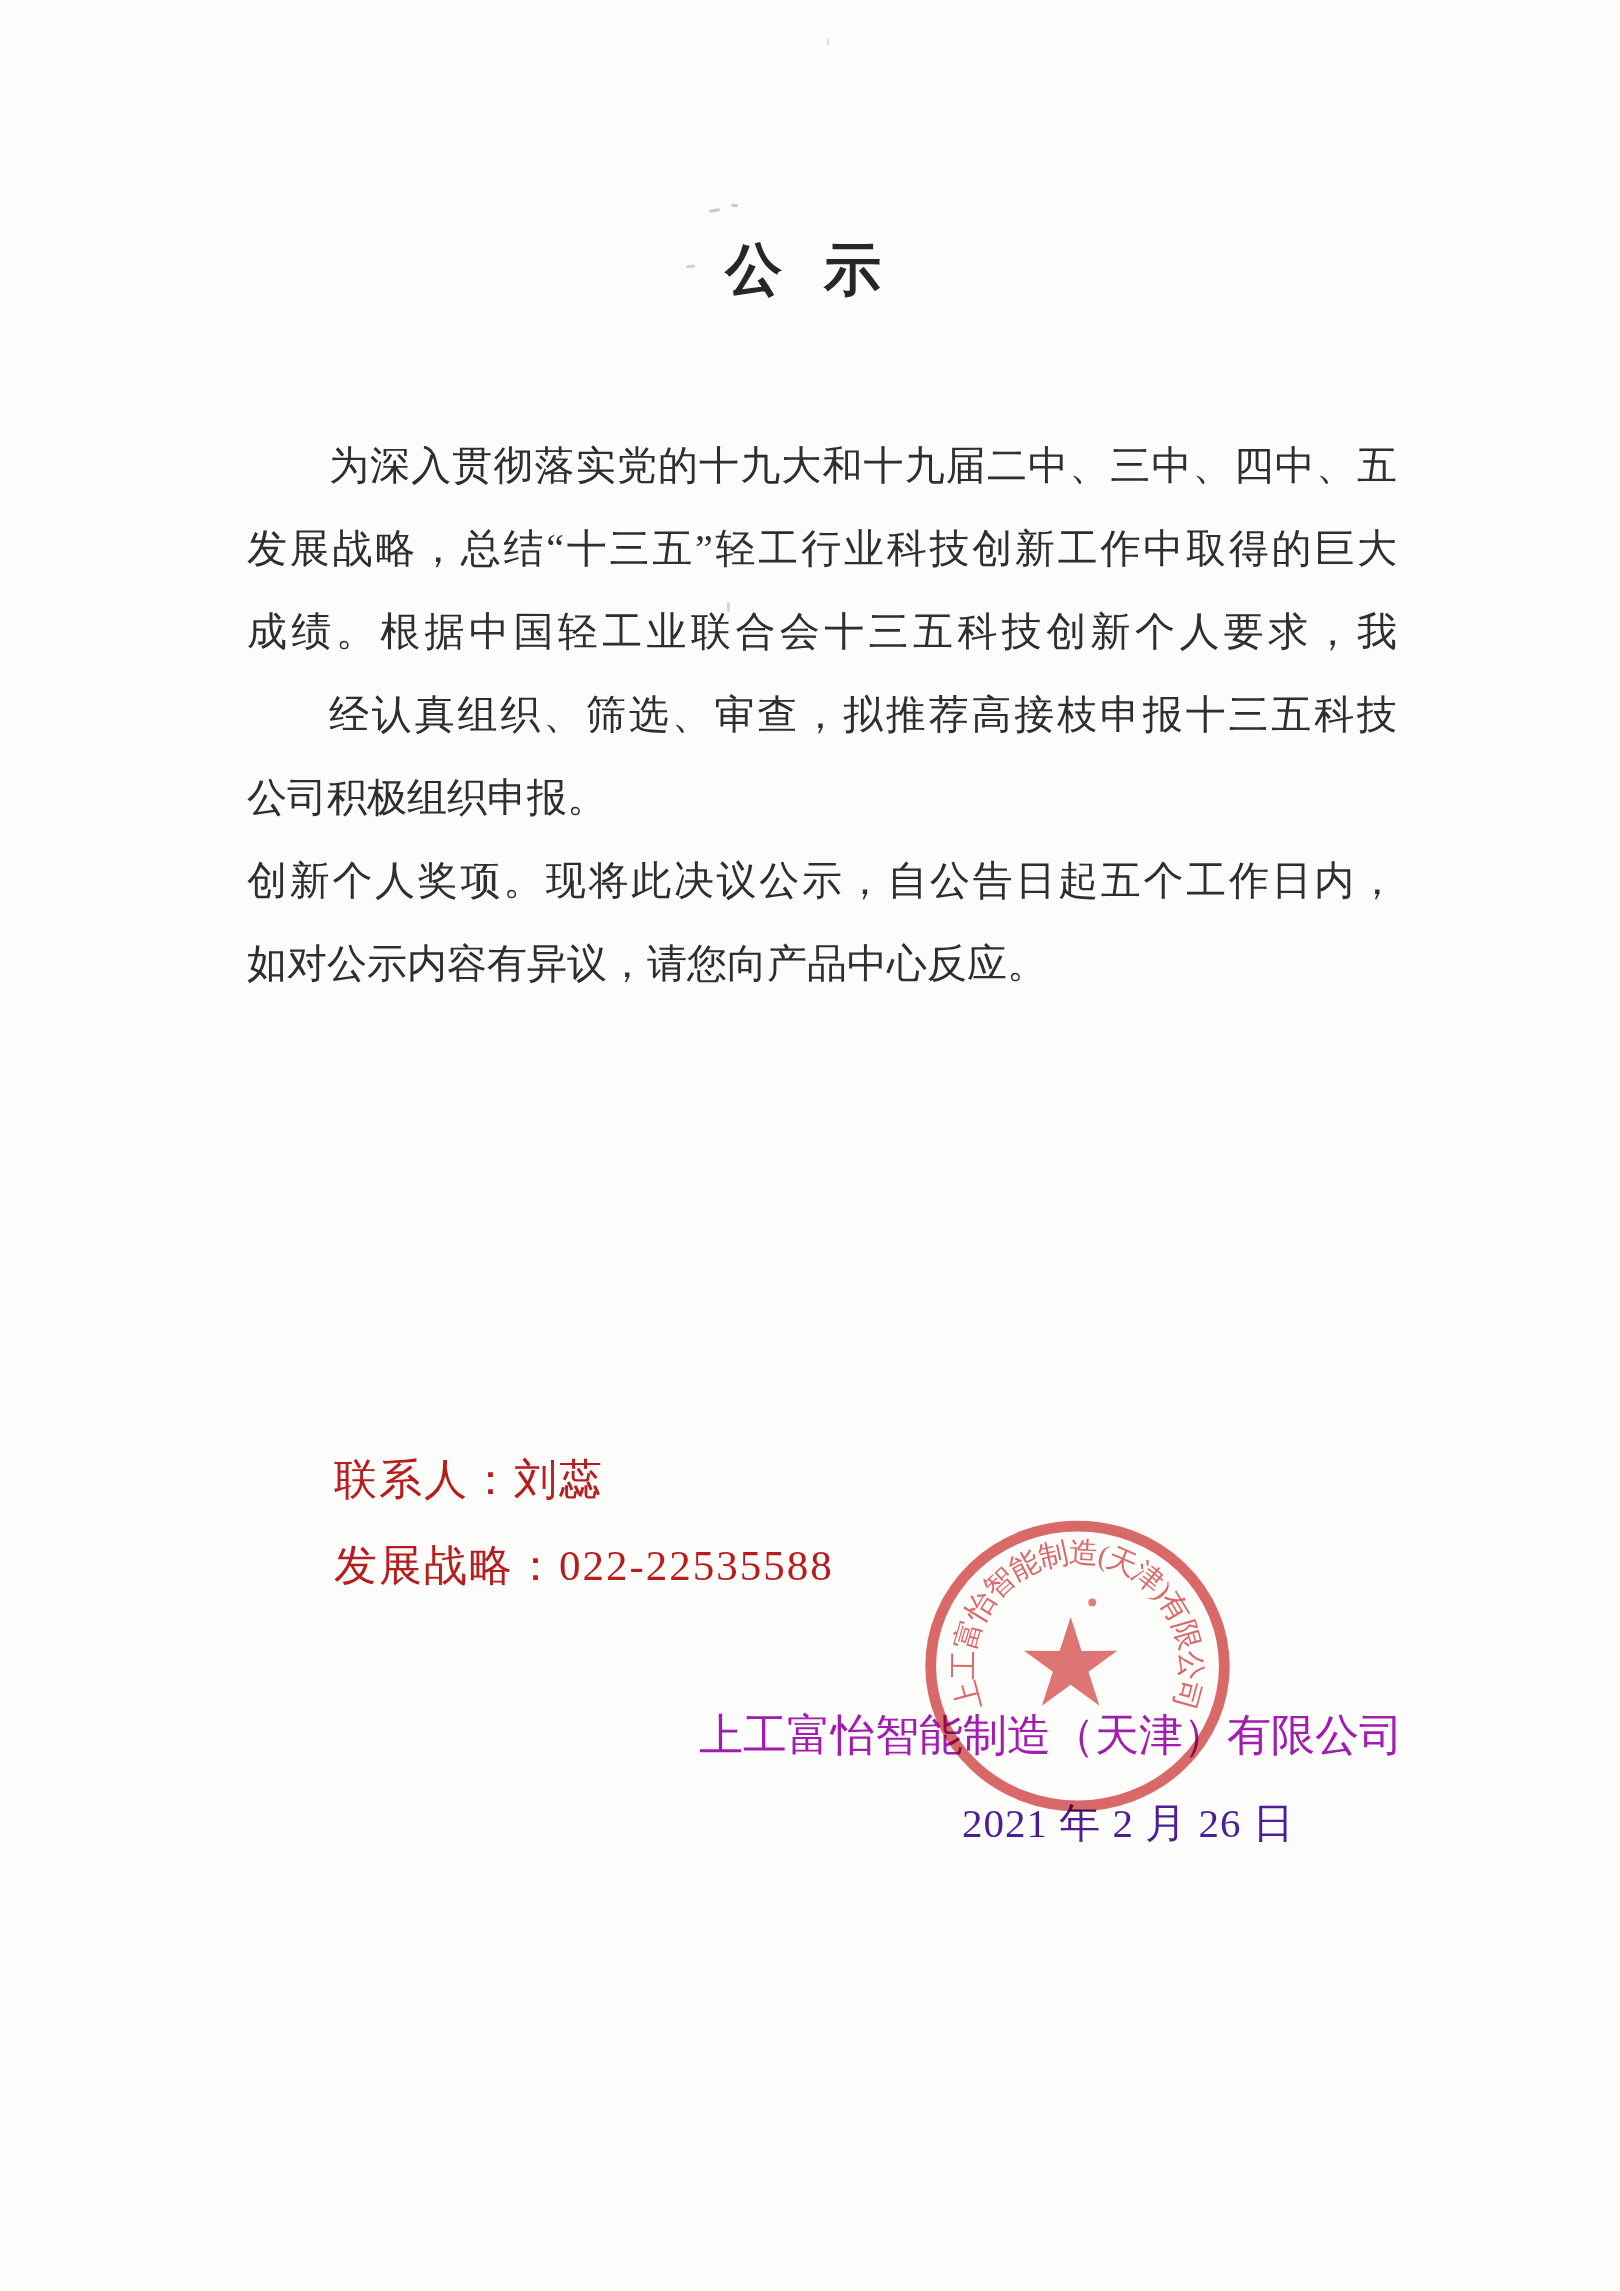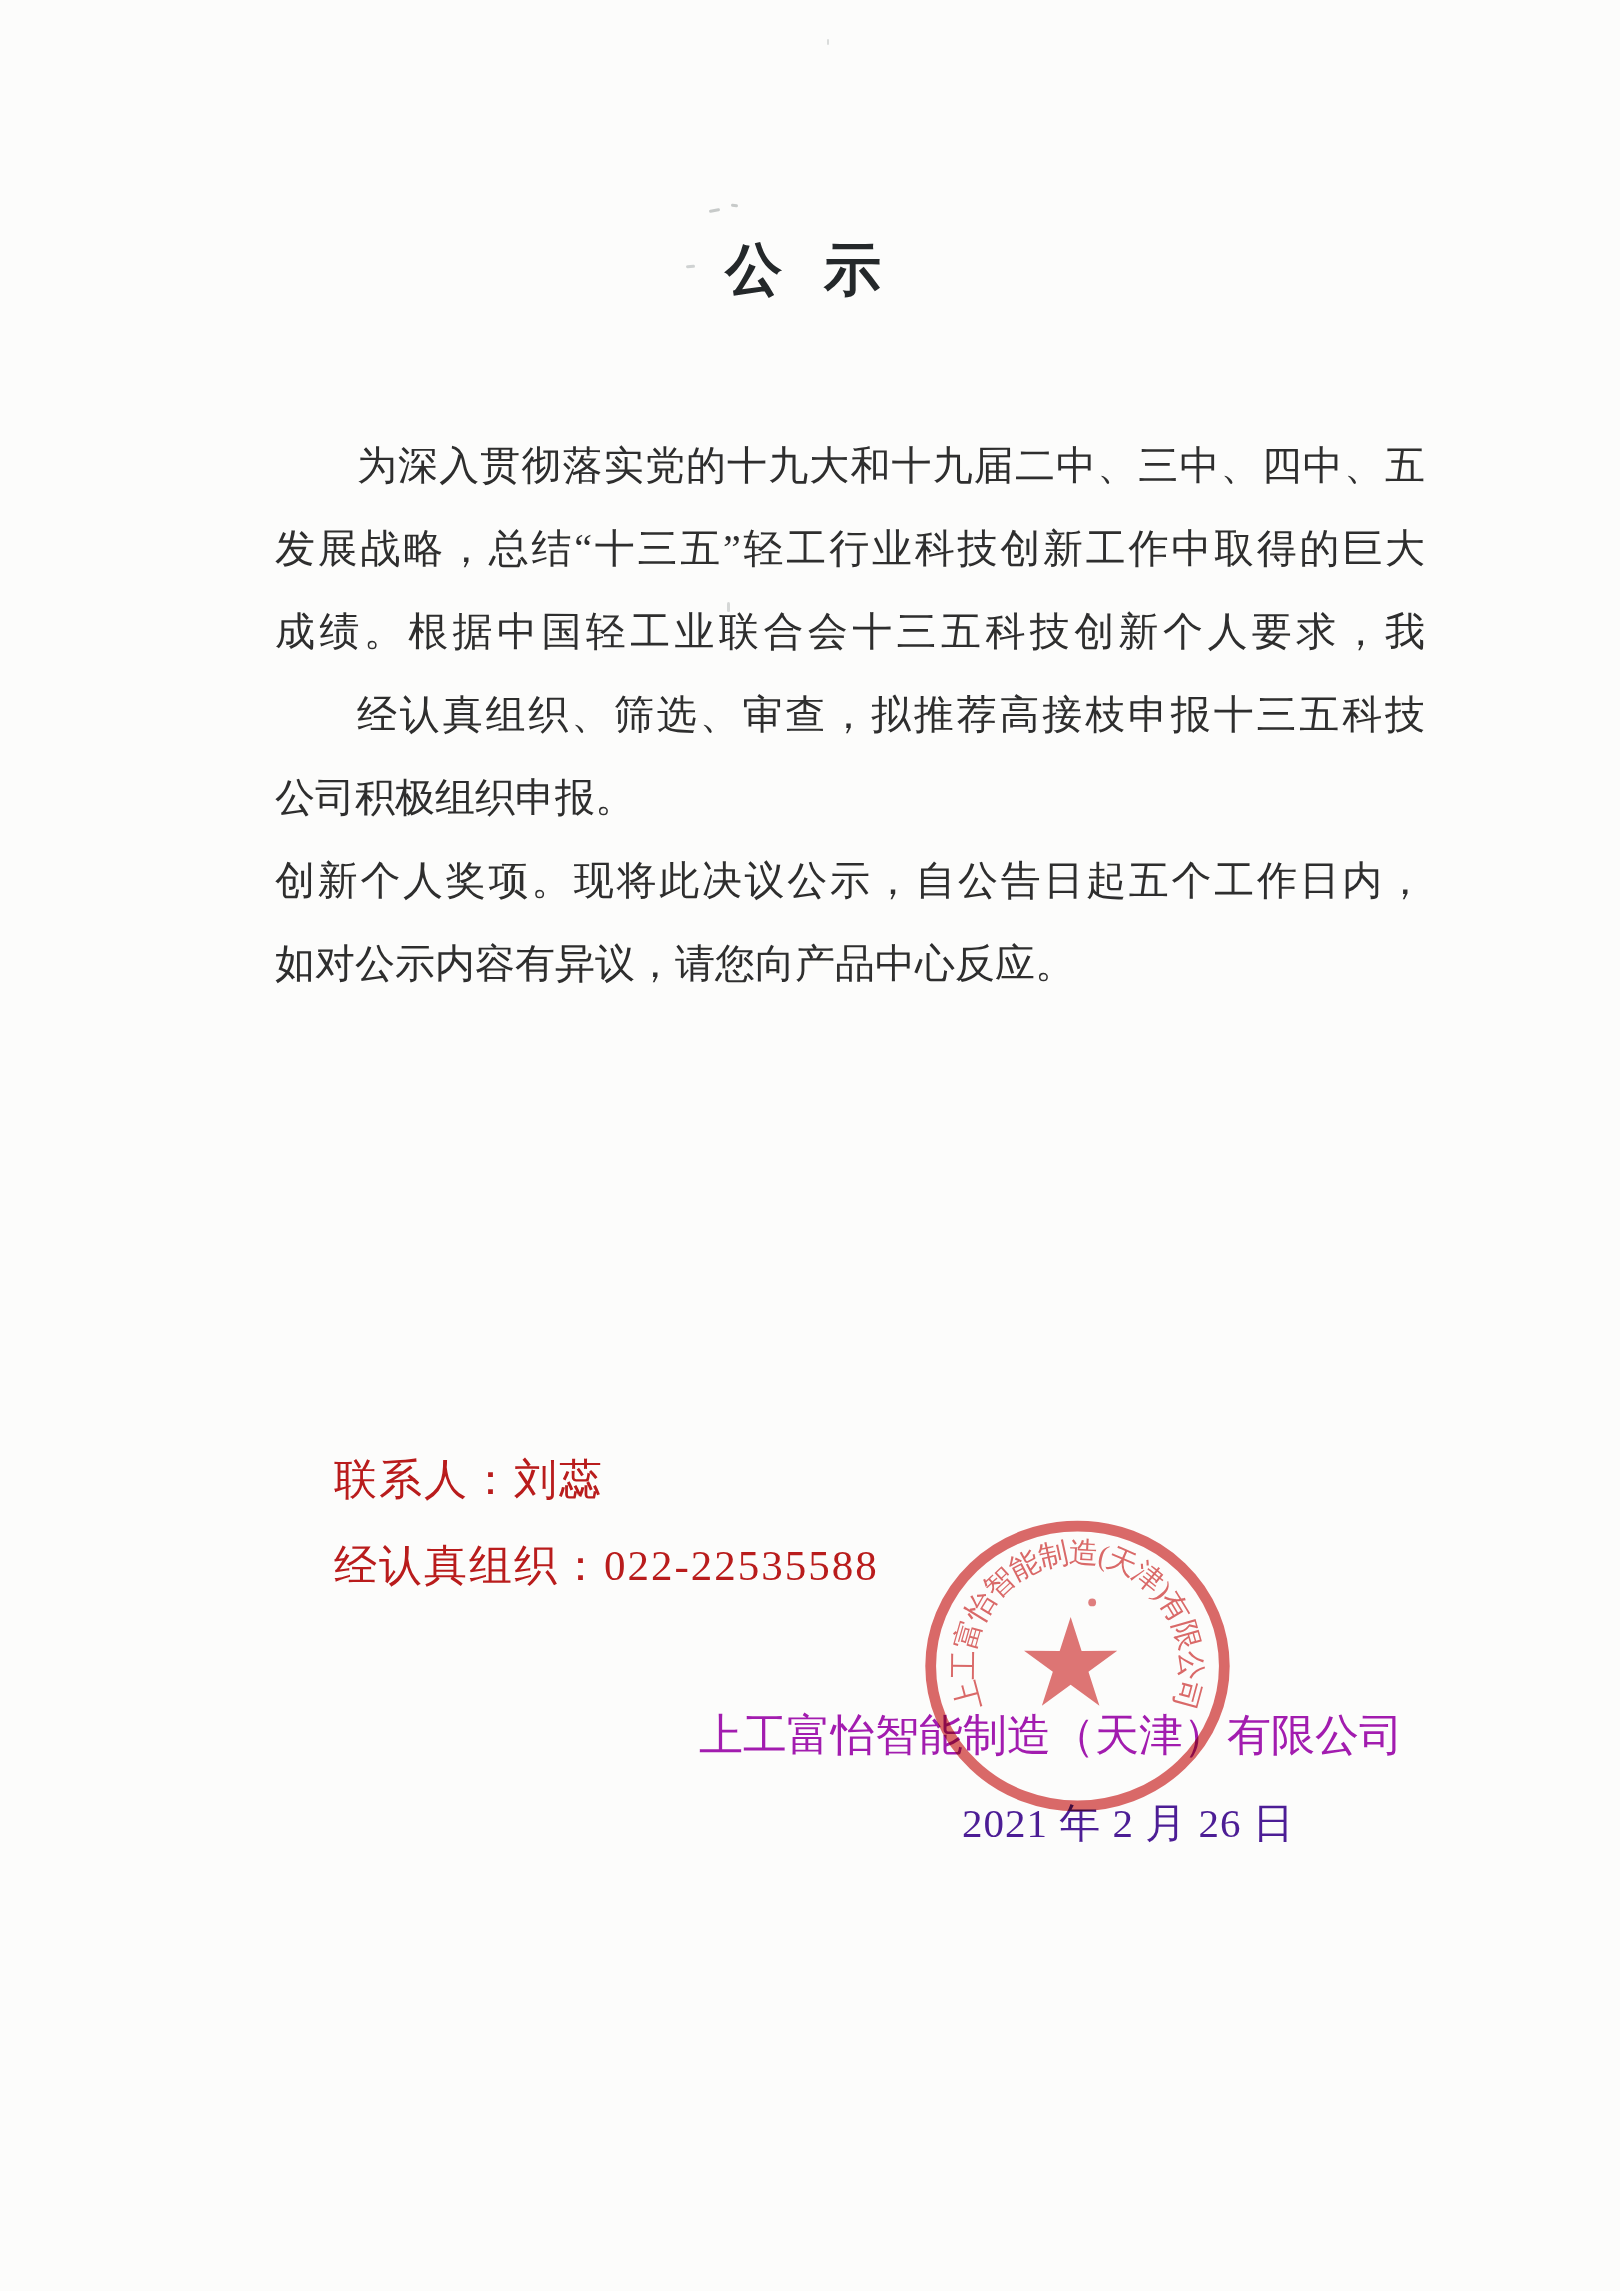--- a/index.html
+++ b/index.html
@@ -14,21 +14,21 @@
   }
   .title{
     position:absolute;top:235px;left:0;width:100%;
     text-align:center;
     font-size:57px;line-height:69px;
     font-weight:bold;
     letter-spacing:13.7px;
     color:#24282a;
   }
   .body-block{
-    position:absolute;top:424px;left:247px;width:1150px;margin-left:28px;
+    position:absolute;top:424px;left:247px;width:1150px;
   }
   .bline{
     box-sizing:border-box;
     width:1150px;height:83px;line-height:83px;
     font-size:40px;
     text-align:justify;
     text-align-last:justify;
     color:#2e2e2e;
   }
   .bline.indent{padding-left:82px;}
@@ -75,21 +75,21 @@
     <div class="bline end">公司积极组织申报。</div>
     <div class="bline">创新个人奖项。现将此决议公示，自公告日起五个工作日内，</div>
     <div class="bline end">如对公示内容有异议，请您向产品中心反应。</div>
   </div>
 
   <div class="contact-block">
     <div class="contact-line">
       <span>联系人：</span><span>刘蕊</span>
     </div>
     <div class="contact-line">
-      <span>经认真组织：</span><span>022-22535588</span>
+      <span>发展战略：</span><span>022-22535588</span>
     </div>
   </div>
 
   <div class="company-line">上工富怡智能制造（天津）有限公司</div>
 
   <div class="date-line">2021 年 2 月 26 日</div>
 
   <svg class="seal" viewBox="0 0 330 320" xmlns="http://www.w3.org/2000/svg">
     <ellipse cx="165" cy="160" rx="150" ry="143" fill="none" stroke="#d85555" stroke-width="11"></ellipse>
     <polygon points="158,110 169.2,144.6 205.6,144.5 176.2,165.9 187.4,200.5 158,179.1 128.6,200.5 139.8,165.9 110.4,144.5 146.8,144.6" fill="#d85555" fill-opacity="0.92"></polygon>

